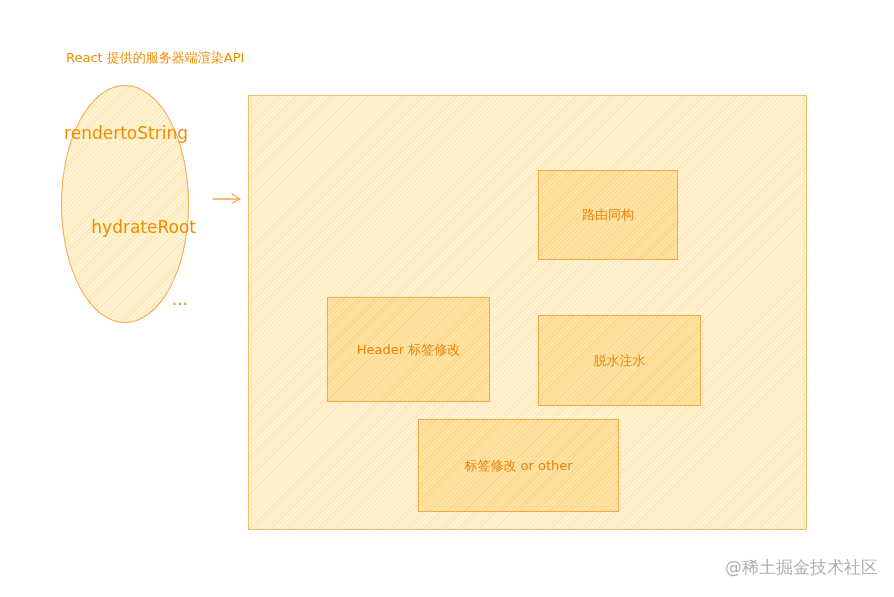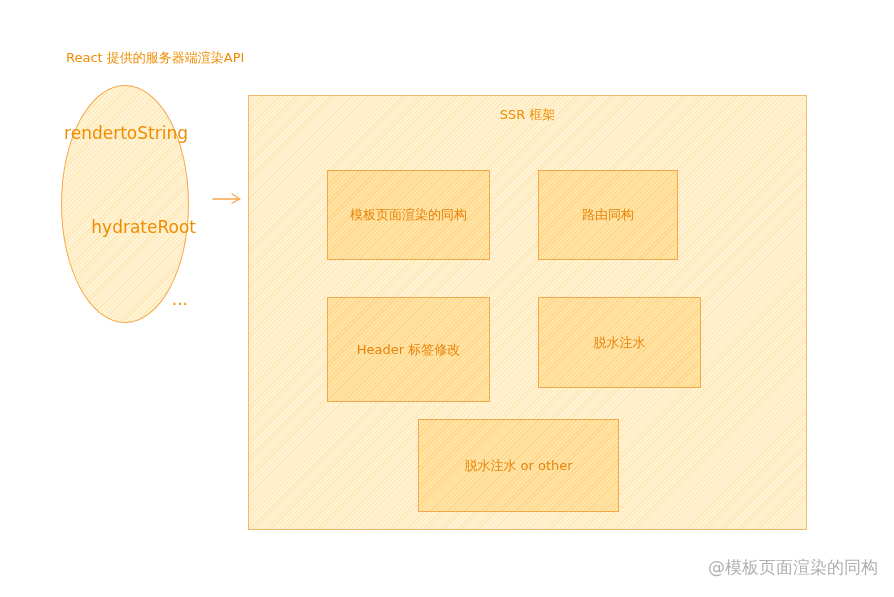--- a/index.html
+++ b/index.html
@@ -63,32 +63,28 @@
   <div class="ell-item" style="top:131px;margin-left:8px;">hydrateRoot</div>
   <div class="ell-item" style="top:203px;">...</div>
 </div>
 
 <svg class="abs arrow" viewBox="0 0 30 14">
   <line x1="1" y1="7" x2="27" y2="7" stroke="#f5a84a" stroke-width="1.3" stroke-linecap="round"></line>
   <polyline points="20,2 28,7 20,11" fill="none" stroke="#f5a84a" stroke-width="1.3" stroke-linecap="round" stroke-linejoin="round"></polyline>
 </svg>
 
 <div class="abs frame hatch">
-  <div class="frame-title">SSR 框架</div>
 
-  <div class="box hatch-strong" style="left:78px; top:74px; width:163px; height:90px;">
-    <span>模板页面渲染的同构</span>
-  </div>
   <div class="box hatch-strong" style="left:289px; top:74px; width:140px; height:90px;">
     <span>路由同构</span>
   </div>
   <div class="box hatch-strong" style="left:78px; top:201px; width:163px; height:105px;">
     <span>Header 标签修改</span>
   </div>
-  <div class="box hatch-strong" style="left:289px; top:201px; width:163px; height:91px;">
+  <div class="box hatch-strong" style="left:289px; top:219px; width:163px; height:91px;">
     <span>脱水注水</span>
   </div>
   <div class="box hatch-strong" style="left:169px; top:323px; width:201px; height:93px;">
-    <span>脱水注水 or other</span>
+    <span>标签修改 or other</span>
   </div>
 </div>
 
-<div class="abs watermark">@模板页面渲染的同构</div>
+<div class="abs watermark">@稀土掘金技术社区</div>
 
 </body></html>

